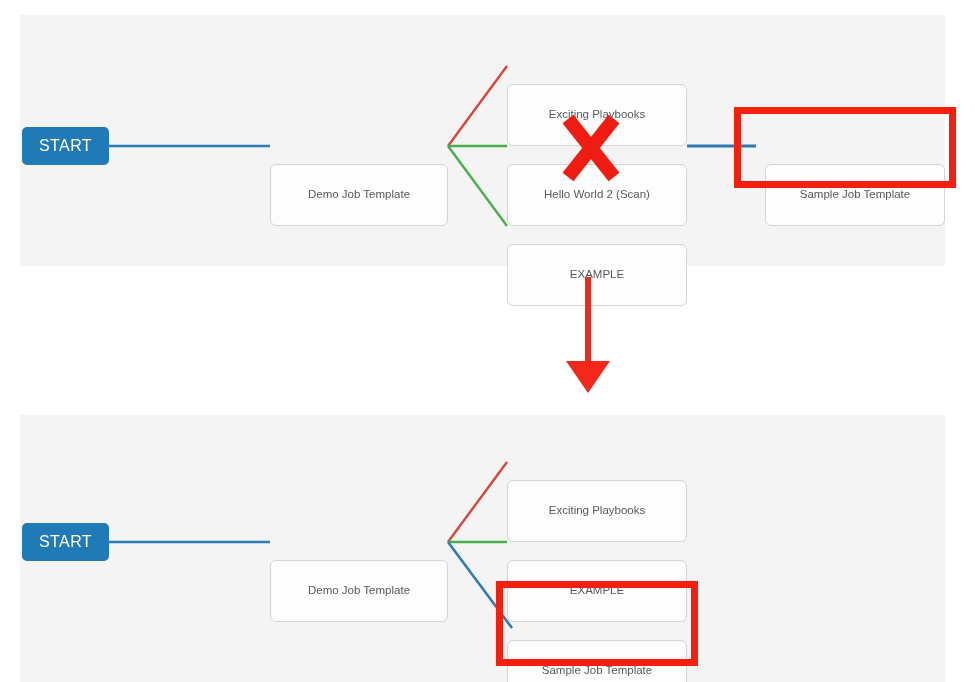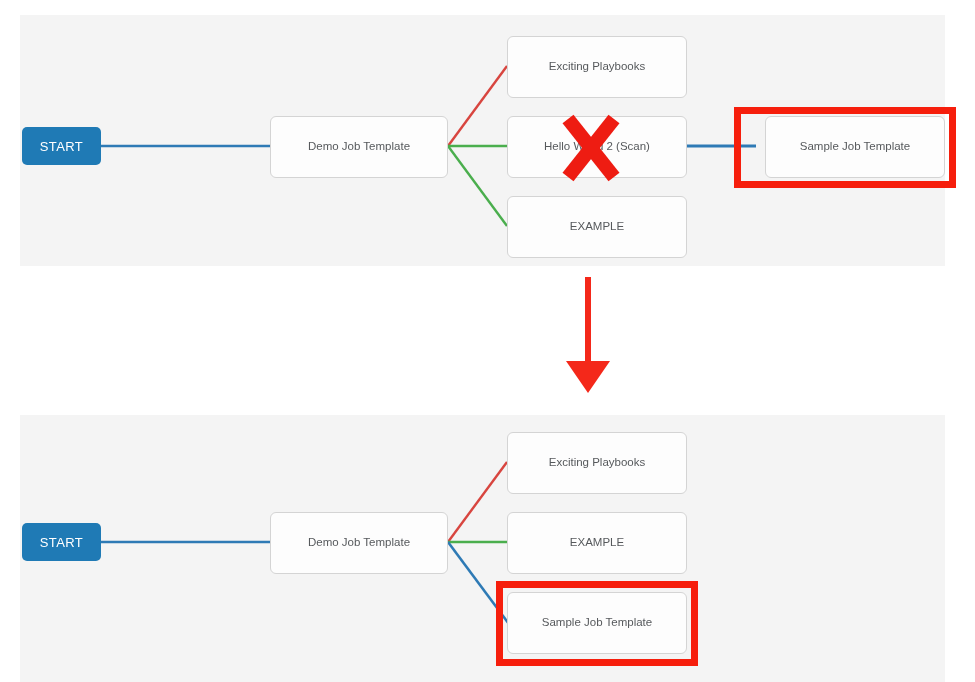--- a/index.html
+++ b/index.html
@@ -28,26 +28,26 @@
     left: 0;
     top: 0;
     width: 100%;
     height: 100%;
     overflow: visible;
   }
 
   
   .start-node {
     position: absolute;
-    width: 79px;
+    width: 87px;
     height: 38px;
     border-radius: 5px;
     background: #1f7ab5;
     color: #ffffff;
-    font-size: 13px;
+    font-size: 16px;
     letter-spacing: 0.4px;
     display: flex;
     align-items: center;
     justify-content: center;
     box-sizing: border-box;
   }
 
   
   .node {
     position: absolute;
@@ -55,20 +55,21 @@
     border: 1px solid #d4d4d4;
     border-radius: 6px;
     box-sizing: border-box;
     display: flex;
     align-items: center;
     justify-content: center;
     color: #56595c;
     font-size: 11.5px;
     text-align: center;
     line-height: 1.2;
+    margin-top: 48px;
   }
 
   
   .highlight-box {
     position: absolute;
     border: 7px solid #f61e0c;
     box-sizing: border-box;
     background: transparent;
     pointer-events: none;
   }

